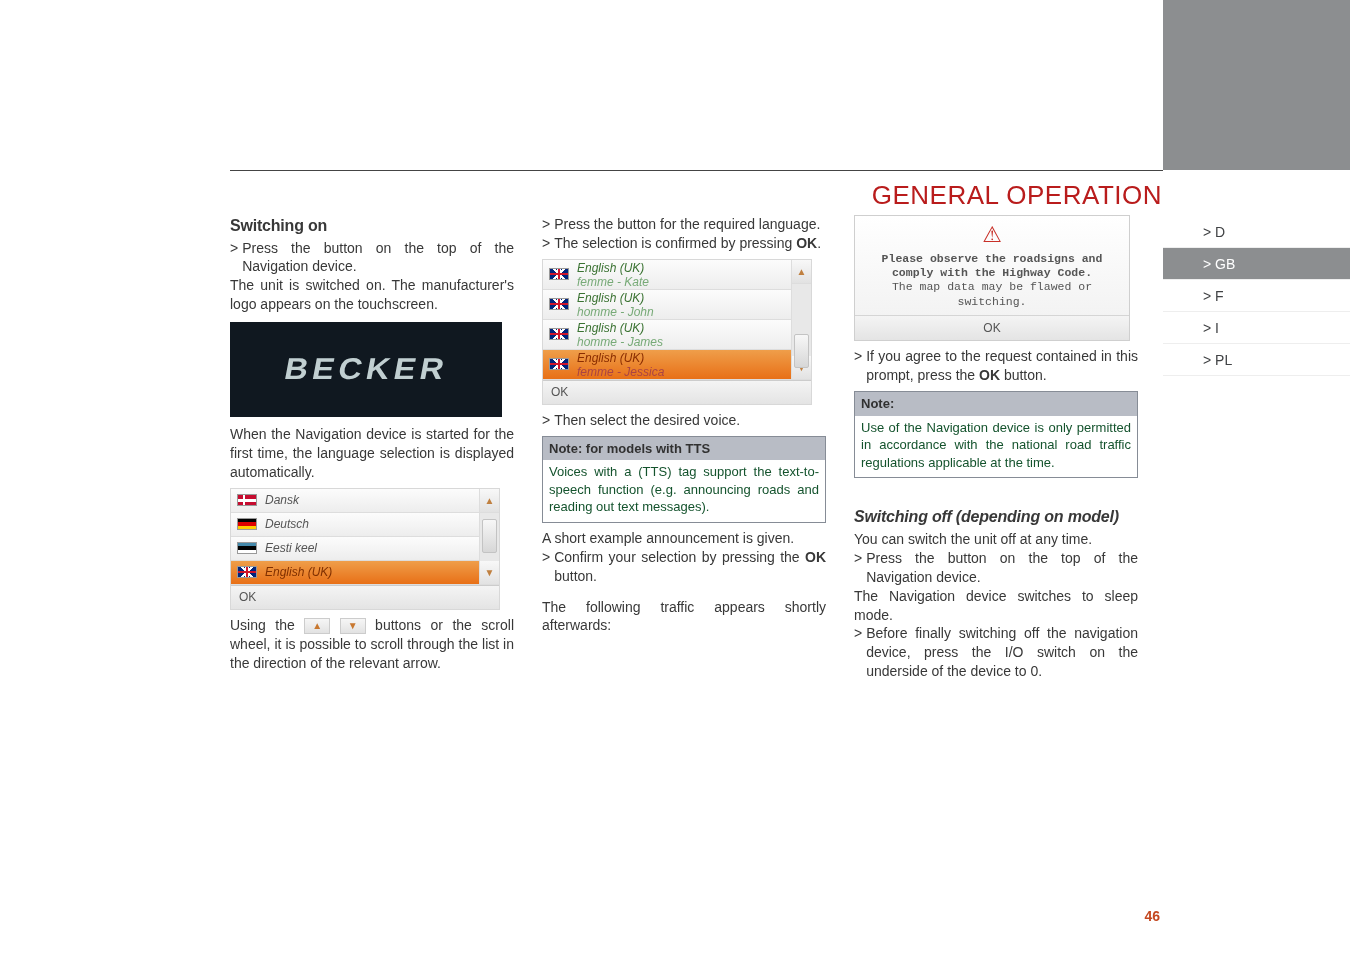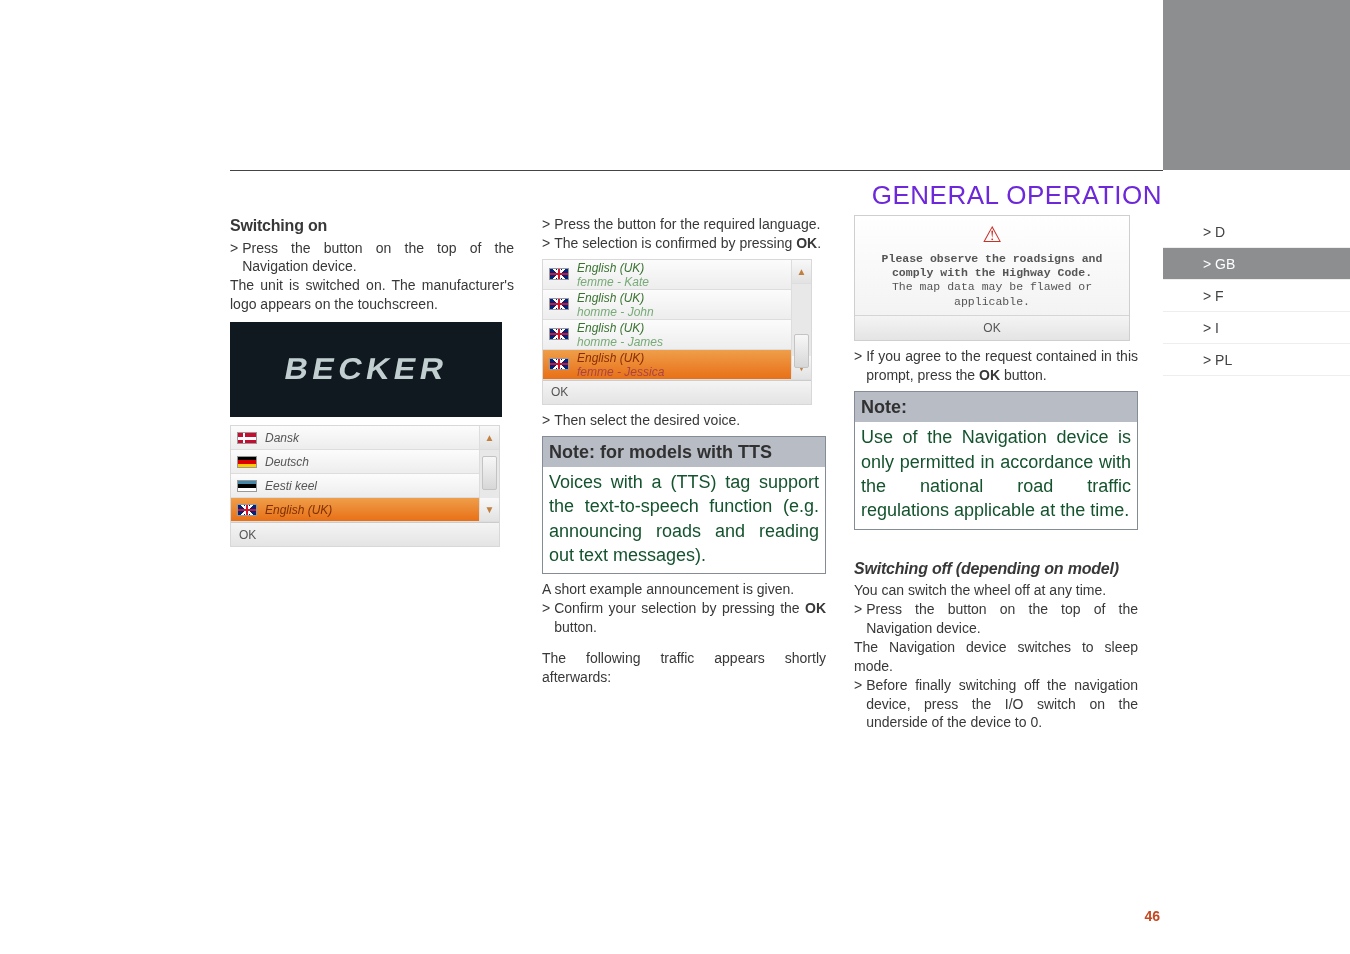--- a/index.html
+++ b/index.html
@@ -26,21 +26,21 @@
     width: 933px;
     border-top: 1px solid #444;
   }
   .section-title {
     position: absolute;
     top: 180px;
     right: 188px;
     font-family: "Trebuchet MS", Arial, sans-serif;
     font-size: 26px;
     letter-spacing: 0.5px;
-    color: #6d28d9;
+    color: #b91c1c;
   }
   .chevrons {
     position: absolute;
     top: 180px;
     left: 1200px;
     color: #fff;
     font-size: 20px;
     letter-spacing: -2px;
     font-weight: bold;
   }
@@ -158,21 +158,21 @@
     border:1px solid #ccc;
     vertical-align:middle;
     text-align:center;
     font-size:10px;
     color:#c87830;
     line-height:14px;
   }
   .notebox {
     border: 1px solid #868c96;
     margin: 6px 0;
-    font-size: 18px;
+    font-size: 13px;
   }
   .notebox .nhead {
     background:#b8bcc5;
     padding: 3px 6px;
     font-weight:bold;
     color:#313131;
   }
   .notebox .nbody {
     padding: 3px 6px 6px 6px;
     color:#14532d;
@@ -255,20 +255,21 @@
     <div class="para-gt">
       <span class="gt">&gt;</span>
       <span class="gtxt">Press the button on the top of the Navigation device.</span>
     </div>
     <p>The unit is switched on. The manufacturer's logo appears on the touchscreen.</p>
 
     <div class="becker-img">
       <span>BECKER</span>
     </div>
 
+    <p>When the Navigation device is started for the first time, the language selection is displayed automatically.</p>
 
     <div class="list-box">
       <div class="list-wrap">
         <div class="list-main">
           <div class="list-row">
             <span class="flag flag-dk"></span>
             <span>Dansk</span>
           </div>
           <div class="list-row">
             <span class="flag flag-de"></span>
@@ -287,20 +288,24 @@
           <div class="arrow-btn">▲</div>
           <div class="scroll-track">
               <div class="scroll-thumb"></div>
             </div>
           <div class="arrow-btn">▼</div>
         </div>
       </div>
       <div class="ok-row">OK</div>
     </div>
 
+    <p>
+      <span>Using the </span><span class="inline-btn">▲</span>
+      <span class="inline-btn">▼</span><span> buttons or the scroll wheel, it is possible to scroll through the list in the direction of the relevant arrow.</span>
+    </p>
   </div>
 
   <div class="col2 tight">
     <div class="para-gt">
       <span class="gt">&gt;</span>
       <span class="gtxt">Press the button for the required language.</span>
     </div>
     <div class="para-gt">
       <span class="gt">&gt;</span>
       <span class="gtxt">
@@ -370,39 +375,39 @@
     </div>
     <p style="margin-top:12px;">The following traffic appears shortly afterwards:</p>
   </div>
 
   <div class="col3 tight">
 
     <div class="prompt-box">
       <div class="warn">⚠</div>
       <div class="msg">
         <span class="bold">Please observe the roadsigns and comply with the Highway Code.</span><br>
-        <span>The map data may be flawed or applicable.</span>
+        <span>The map data may be flawed or switching.</span>
       </div>
       <div class="okbar">OK</div>
     </div>
 
     <div class="para-gt">
       <span class="gt">&gt;</span>
       <span class="gtxt">
         <span>If you agree to the request contained in this prompt, press the </span><b>OK</b><span> button.</span>
       </span>
     </div>
 
     <div class="notebox">
       <div class="nhead">Note:</div>
       <div class="nbody">Use of the Navigation device is only permitted in accordance with the national road traffic regulations applicable at the time.</div>
     </div>
 
     <div class="h2" style="margin-top:28px;font-style:italic;">Switching off (depending on model)</div>
-    <p>You can switch the wheel off at any time.</p>
+    <p>You can switch the unit off at any time.</p>
     <div class="para-gt">
       <span class="gt">&gt;</span>
       <span class="gtxt">Press the button on the top of the Navigation device.</span>
     </div>
     <p>The Navigation device switches to sleep mode.</p>
     <div class="para-gt">
       <span class="gt">&gt;</span>
       <span class="gtxt">Before finally switching off the navigation device, press the I/O switch on the underside of the device to 0.</span>
     </div>
   </div>

